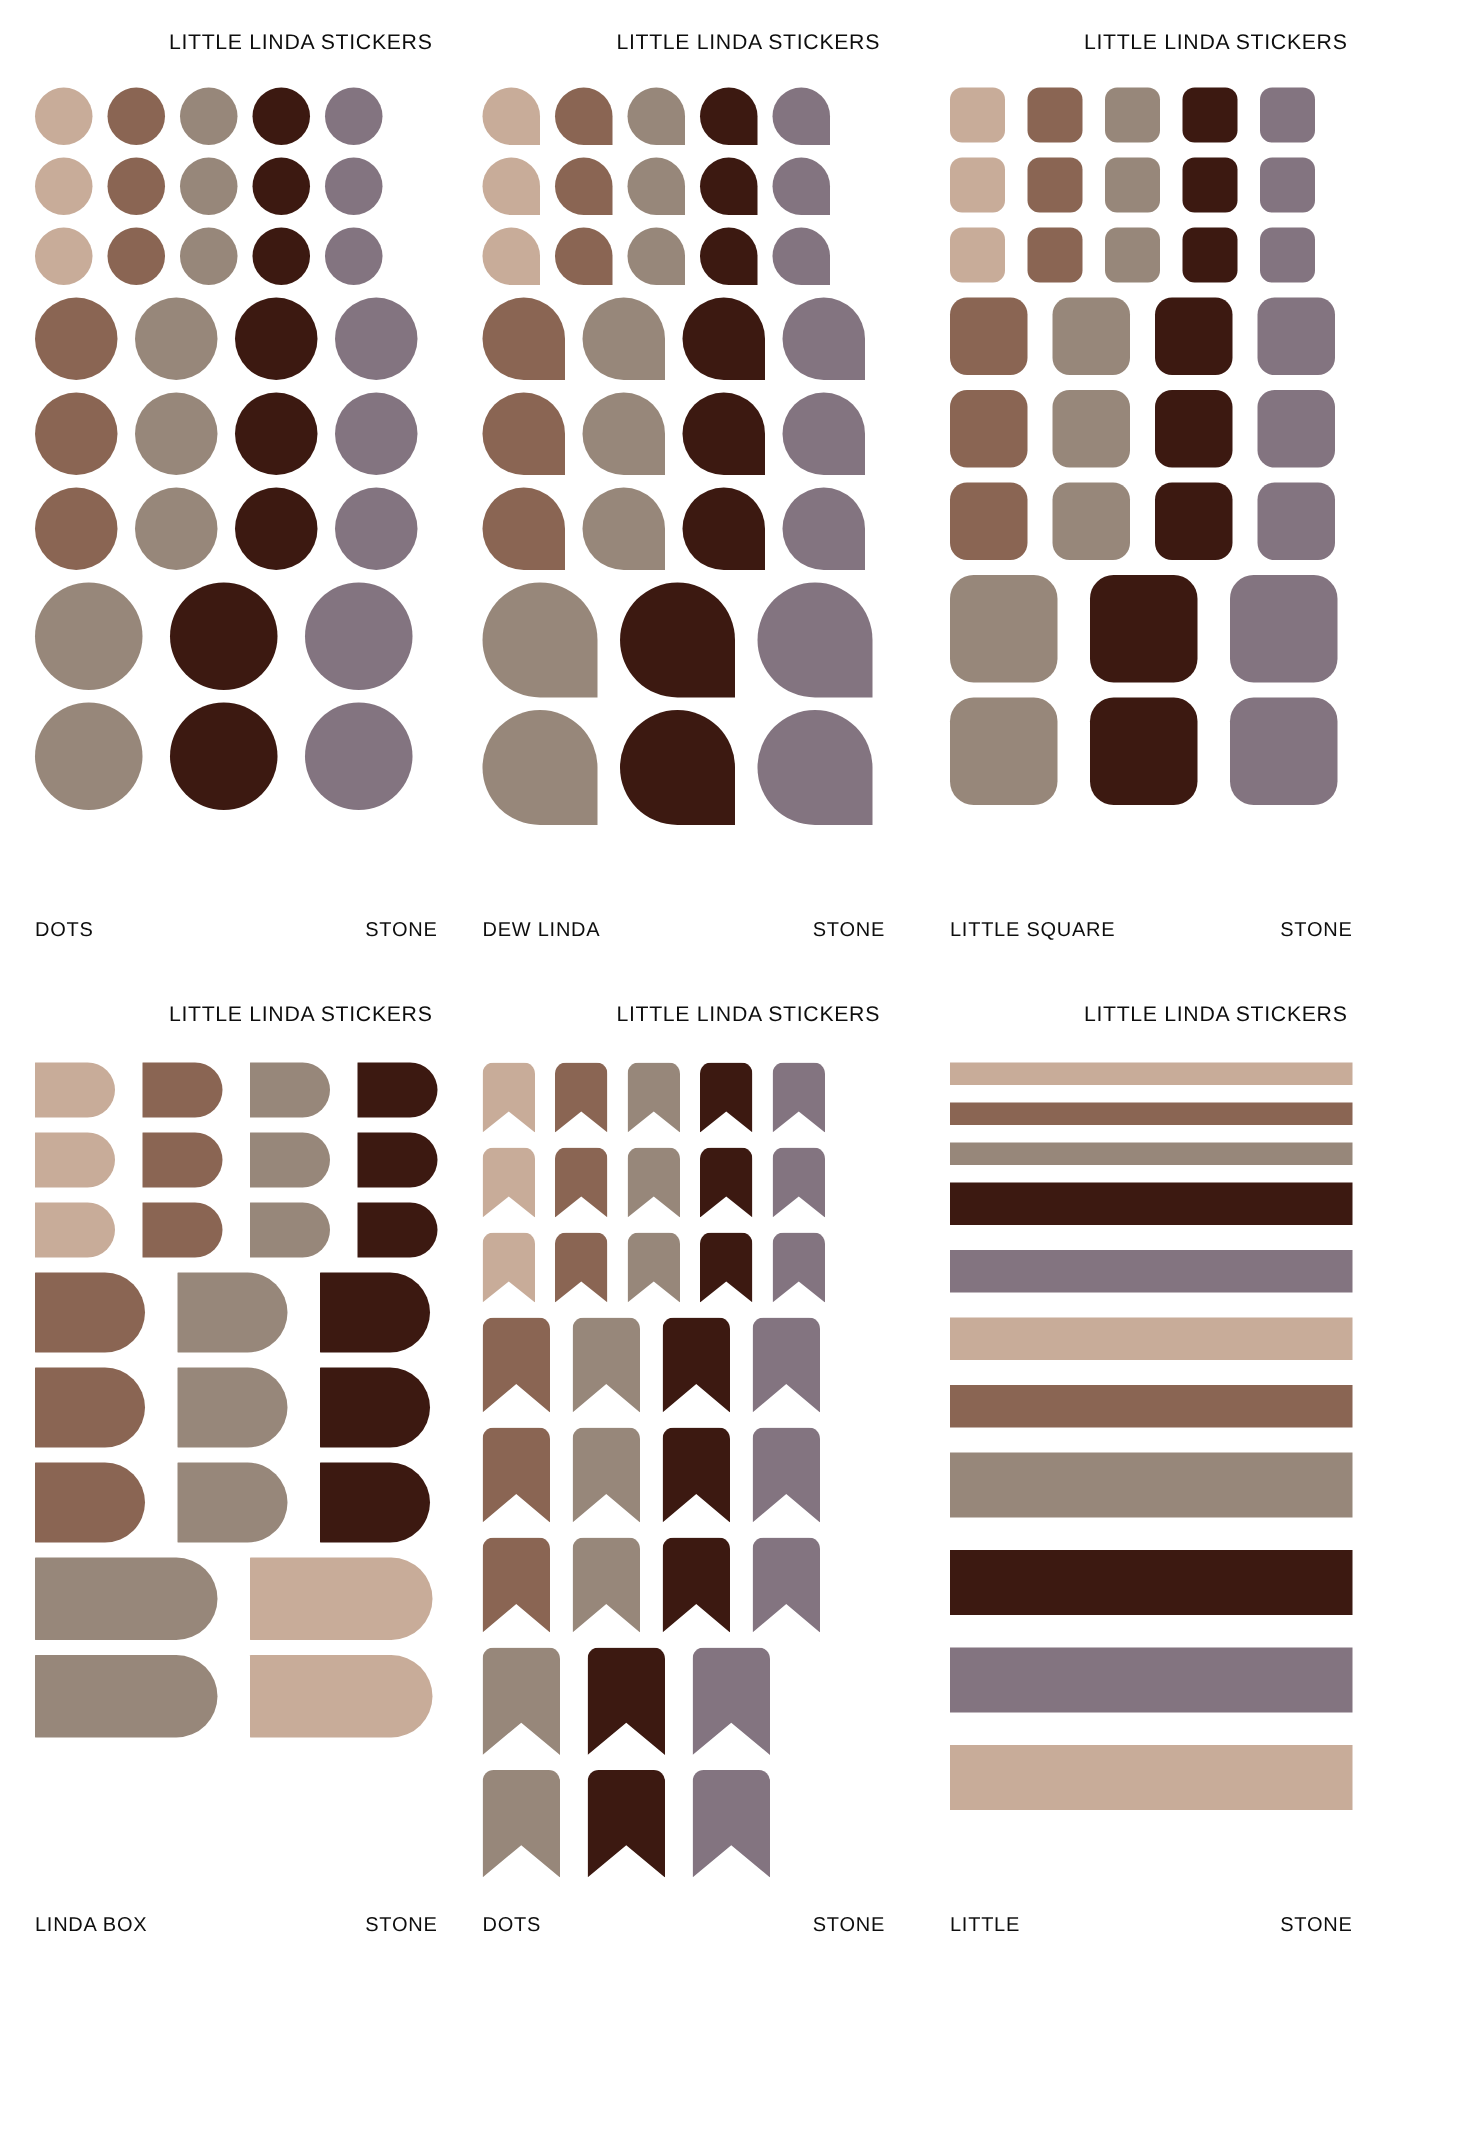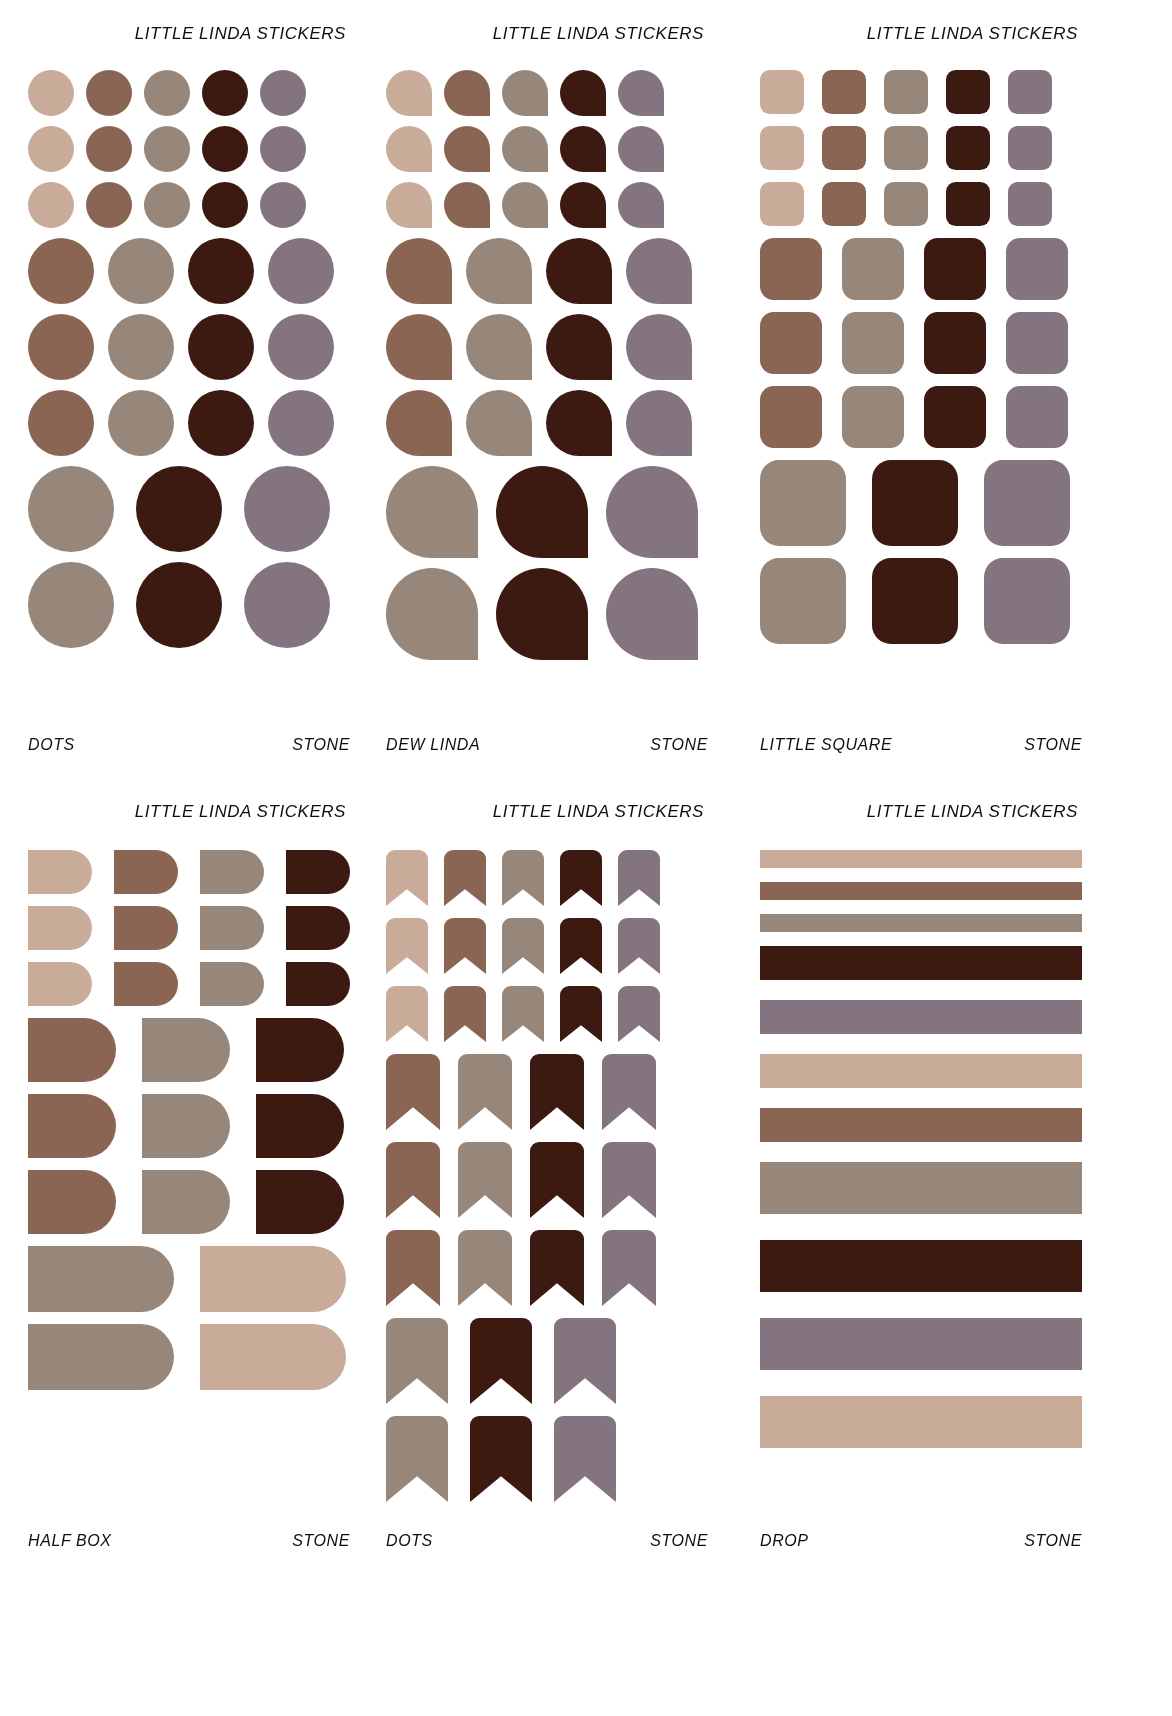--- a/index.html
+++ b/index.html
@@ -6,21 +6,20 @@
   body{
     width:1172px;height:1716px;
     font-family:"Liberation Sans", sans-serif;
     color:#111;
     -webkit-font-smoothing:antialiased;
   }
   .sheet{
     position:relative;
     width:1062px;height:1716px;
     box-sizing:border-box;
-    font-style:italic;
   }
   .panel{position:absolute;box-sizing:border-box;}
   .panel-header{
     position:absolute;top:0;right:4px;
     font-size:17px;letter-spacing:.55px;
     font-weight:400;white-space:nowrap;color:#0e0e0e;
   }
   .panel-body{position:absolute;left:0;top:0;width:100%;}
   .footer{
     position:absolute;left:0;width:100%;
@@ -263,21 +262,21 @@
         <div class="row" style="margin-bottom: 12px; gap: 26px;">
           <div class="cell sh-half" style="width: 146px; height: 66px; background: rgb(151, 135, 122);"></div>
           <div class="cell sh-half" style="width: 146px; height: 66px; background: rgb(200, 172, 153);"></div>
         </div>
         <div class="row" style="margin-bottom: 12px; gap: 26px;">
           <div class="cell sh-half" style="width: 146px; height: 66px; background: rgb(151, 135, 122);"></div>
           <div class="cell sh-half" style="width: 146px; height: 66px; background: rgb(200, 172, 153);"></div>
         </div>
       </div>
     <div class="footer" style="top:730px;">
-      <span>HALF BOX</span>
+      <span>LINDA BOX</span>
       <span>STONE</span>
     </div>
   </div>
 
   <div class="panel" style="left:386px;top:802px;width:322px;height:760px;">
     <div class="panel-header">LITTLE LINDA STICKERS</div>
     <div class="panel-body" id="body-flags" style="top:48px;">
         <div class="row" style="margin-bottom: 12px; gap: 16px;">
           <div class="cell sh-flag" style="width: 42px; height: 56px; background: rgb(200, 172, 153);"></div>
           <div class="cell sh-flag" style="width: 42px; height: 56px; background: rgb(138, 101, 83);"></div>
@@ -343,18 +342,18 @@
         <div class="cell sh-box" style="width: 100%; height: 34px; background: rgb(60, 25, 17); margin-bottom: 20px;"></div>
         <div class="cell sh-box" style="width: 100%; height: 34px; background: rgb(131, 116, 128); margin-bottom: 20px;"></div>
         <div class="cell sh-box" style="width: 100%; height: 34px; background: rgb(200, 172, 153); margin-bottom: 20px;"></div>
         <div class="cell sh-box" style="width: 100%; height: 34px; background: rgb(138, 101, 83); margin-bottom: 20px;"></div>
         <div class="cell sh-box" style="width: 100%; height: 52px; background: rgb(151, 135, 122); margin-bottom: 26px;"></div>
         <div class="cell sh-box" style="width: 100%; height: 52px; background: rgb(60, 25, 17); margin-bottom: 26px;"></div>
         <div class="cell sh-box" style="width: 100%; height: 52px; background: rgb(131, 116, 128); margin-bottom: 26px;"></div>
         <div class="cell sh-box" style="width: 100%; height: 52px; background: rgb(200, 172, 153); margin-bottom: 26px;"></div>
       </div>
     <div class="footer" style="top:730px;">
-      <span>DROP</span>
+      <span>LITTLE</span>
       <span>STONE</span>
     </div>
   </div>
 
 </div>
 
 </body></html>

